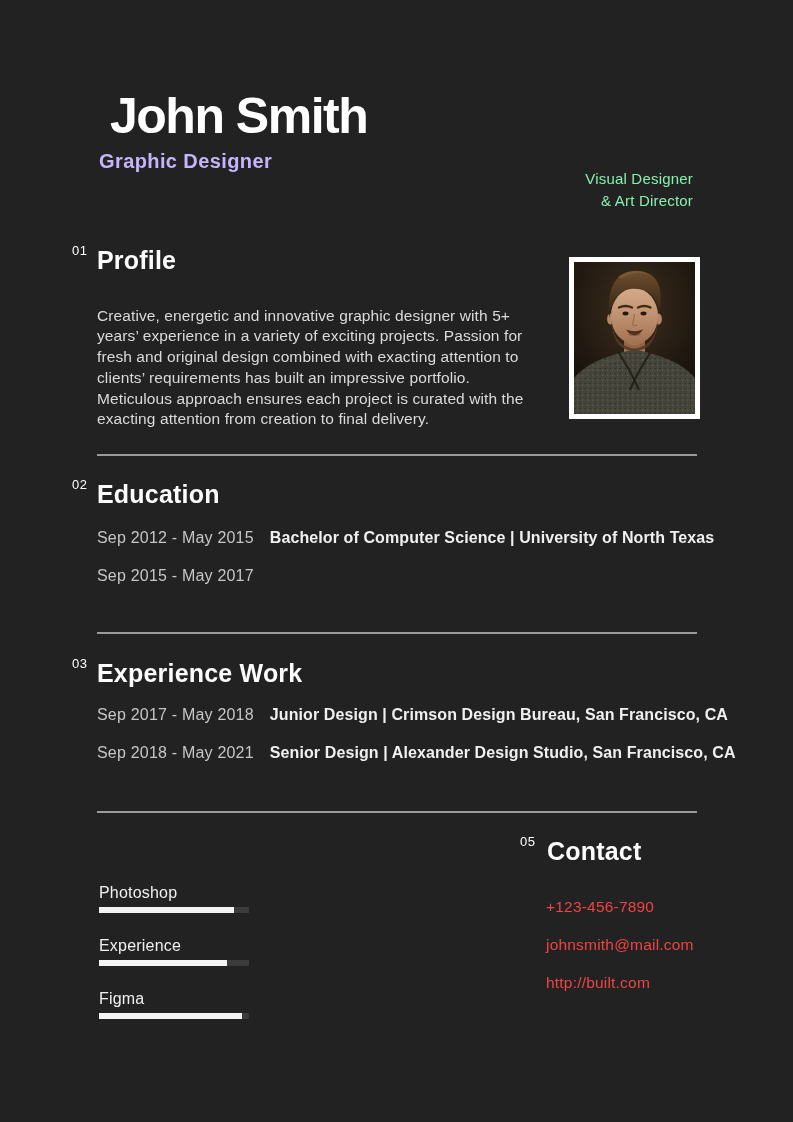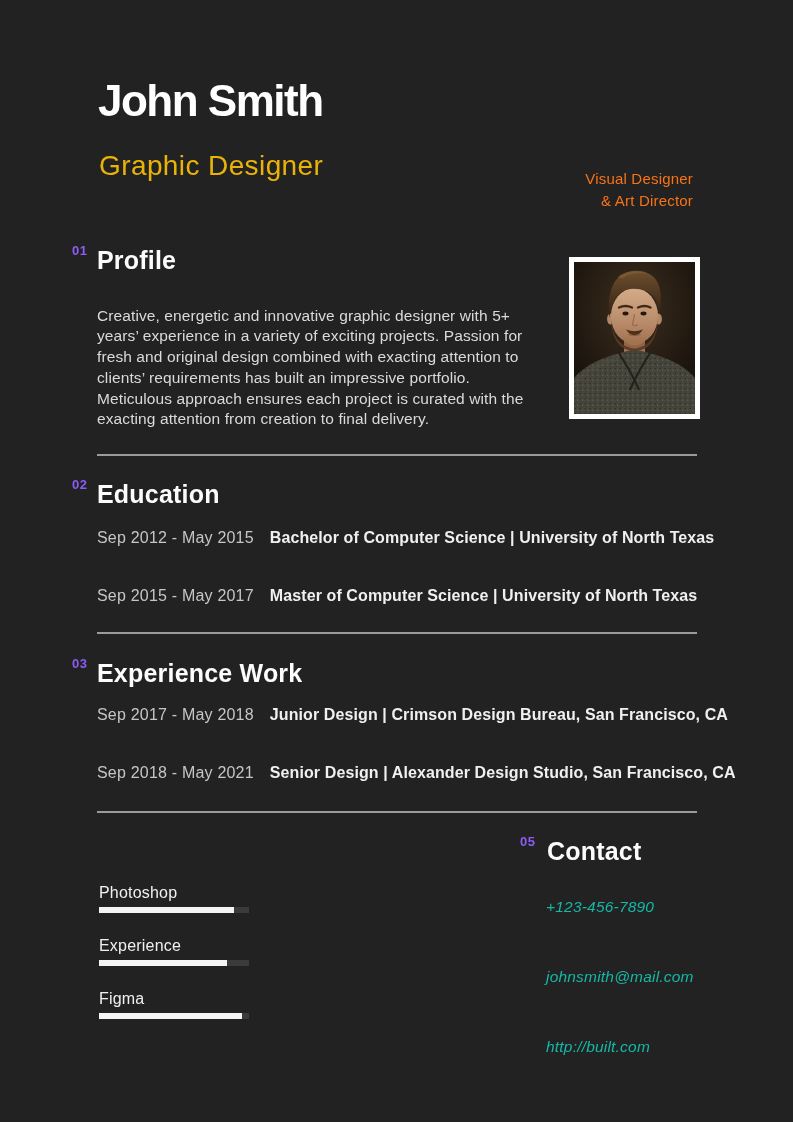--- a/index.html
+++ b/index.html
@@ -3,40 +3,40 @@
 <meta charset="utf-8">
 <style>
   html,body { margin:0; padding:0; background:#111; }
   .page {
     position:relative; width:793px; height:1122px; margin:0 auto;
     background:#222222; overflow:hidden;
     font-family:"Liberation Sans", sans-serif; color:#eee;
   }
   
   .name {
-    position:absolute; left:98px; top:78px; margin:0;
-    font-size:44px; font-weight:700; letter-spacing:-1.5px; color:#ffffff;
+    position:absolute; left:98px; top:78px; margin:12px;
+    font-size:50px; font-weight:700; letter-spacing:-1.5px; color:#ffffff;
     line-height:1.05; white-space:nowrap;
   }
   .job-title {
     position:absolute; left:99px; top:150px;
-    font-size:28px; font-weight:400; letter-spacing:.4px; color:#eab308;
+    font-size:20px; font-weight:700; letter-spacing:.4px; color:#c4b5fd;
   }
   .role-block {
     position:absolute; right:100px; top:168px; text-align:right;
-    font-size:15px; line-height:21.5px; color:#f97316; letter-spacing:.2px;
+    font-size:15px; line-height:21.5px; color:#86efac; letter-spacing:.2px;
   }
   
   .section-head {
     position:absolute; font-size:25px; font-weight:700; color:#fcfcfc;
     letter-spacing:.2px; white-space:nowrap;
   }
   .section-num {
     position:absolute; left:-25px; top:-3px;
-    font-size:13px; font-weight:700; color:#8b5cf6; letter-spacing:.5px;
+    font-size:13px; font-weight:400; color:#ffffff; letter-spacing:.5px;
   }
   
   .profile-text {
     position:absolute; left:97px; top:290px; width:444px;
     font-size:15.5px; line-height:20.8px; color:#dadada; letter-spacing:.1px;
   }
   
   .photo-frame {
     position:absolute; left:569px; top:257px; width:131px; height:162px;
     box-sizing:border-box; background:#ffffff; padding:5px;
@@ -44,37 +44,37 @@
   .photo-frame svg { display:block; width:121px; height:152px; }
   
   .divider {
     position:absolute; left:97px; width:600px; height:2px; background:#9b9b9b;
   }
   .div-1 { top:454px; } .div-2 { top:632px; } .div-3 { top:811px; }
   
   .rows { position:absolute; left:97px; width:610px; }
   .edu-rows { top:529px; } .exp-rows { top:706px; }
   .row { display:flex; align-items:baseline; font-size:16px; }
-  .row + .row { margin-top:40px;text-align:right; }
+  .row + .row { margin-top:20px;text-align:right; }
   .row .dates {
     flex:0 0 152px; margin-right:16px; color:#c6c6c6;
     font-weight:400; letter-spacing:.2px; white-space:nowrap;
   }
   .row .desc { color:#f0f0f0; font-weight:700; letter-spacing:.1px; white-space:nowrap; }
   
   .skill-col { position:absolute; top:884px; width:150px; }
   .skill-col-left { left:99px; } .skill-col-right { left:306px; }
   .skill-item + .skill-item { margin-top:24px; }
   .skill-label { font-size:16px; color:#f0f0f0; letter-spacing:.2px; margin-bottom:5px; }
   .skill-track { height:6px; background:#3b3b3b; }
   .skill-fill { height:100%; background:#f4f4f4; }
   
   .contact-list { position:absolute; left:546px; top:898px; }
-  .contact-item { font-size:15.5px; color:#14b8a6; letter-spacing:.2px;font-style:italic; }
-  .contact-item + .contact-item { margin-top:52px; }
+  .contact-item { font-size:15.5px; color:#ef4444; letter-spacing:.2px; }
+  .contact-item + .contact-item { margin-top:20px; }
 </style>
 </head>
 <body>
 
 <div class="page">
 
   <h1 class="name">John Smith</h1>
   <div class="job-title">Graphic Designer</div>
   <div class="role-block">
     <div>Visual Designer</div>
@@ -149,21 +149,20 @@
     <span class="section-num">02</span>
     <span>Education</span>
   </div>
   <div class="rows edu-rows">
     <div class="row">
       <span class="dates">Sep 2012 - May 2015</span>
       <span class="desc">Bachelor of Computer Science | University of North Texas</span>
     </div>
     <div class="row">
       <span class="dates">Sep 2015 - May 2017</span>
-      <span class="desc">Master of Computer Science | University of North Texas</span>
     </div>
   </div>
 
   <div class="divider div-2"></div>
 
   <div class="section-head" style="left:97px; top:659px;">
     <span class="section-num">03</span>
     <span>Experience Work</span>
   </div>
   <div class="rows exp-rows">

